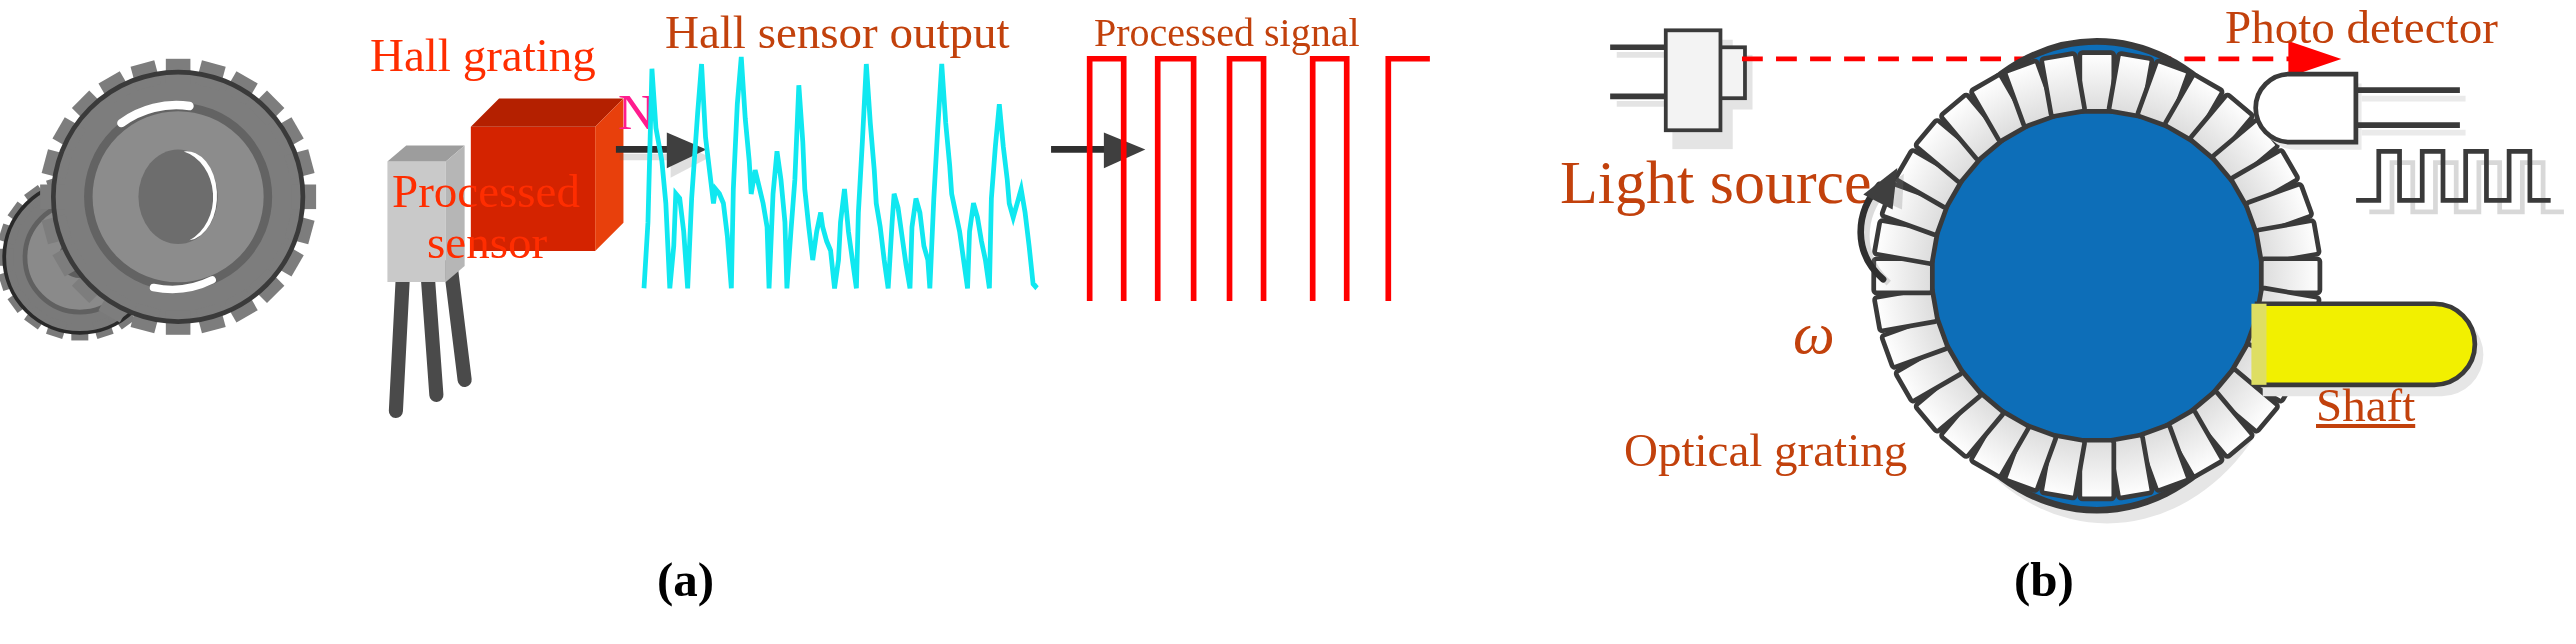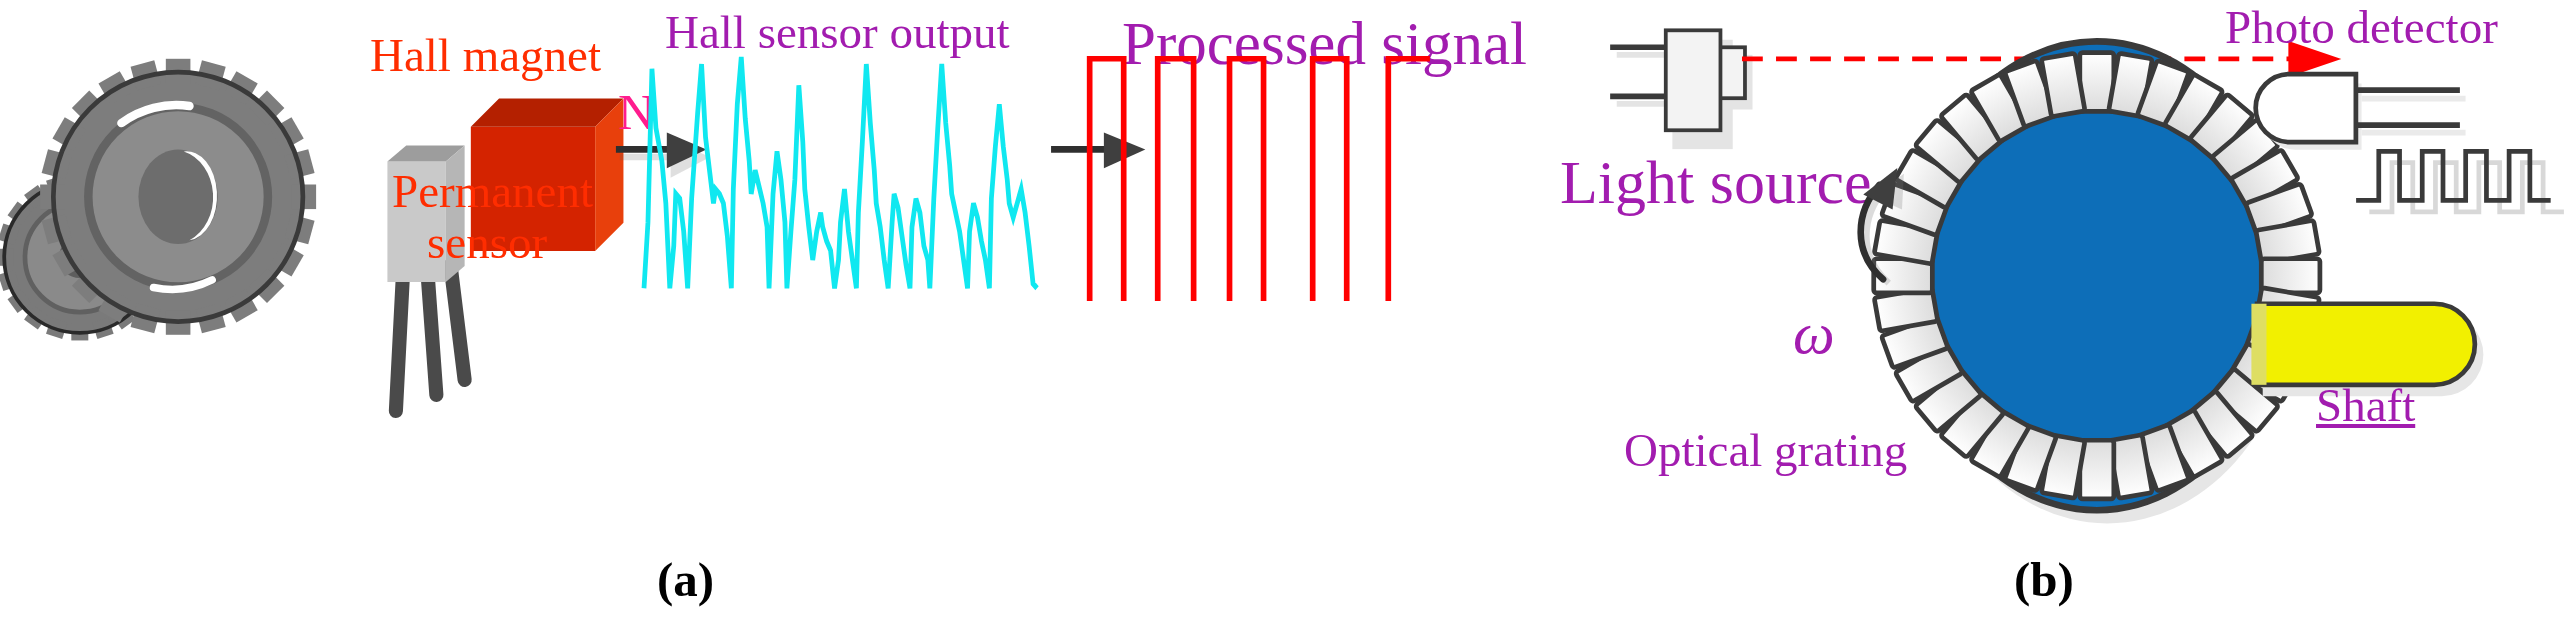--- a/index.html
+++ b/index.html
@@ -7,21 +7,21 @@
        font-family:"Liberation Serif","DejaVu Serif",serif;}
 
   .panel{position:absolute;top:0;height:644px;}
   #panel-a{left:0;width:1530px;}
   #panel-b{left:1530px;width:1046px;}
 
   .lbl{position:absolute;white-space:nowrap;line-height:1;}
 
   
   .t-red{color:#FF2D00;font-weight:400;}
-  .t-blk{color:#a21caf;text-align:right;}
+  .t-blk{color:#c2410c;text-align:right;}
   .t-mag{color:#FF1C8E;}
   .panel-tag{font-weight:700;font-size:49px;color:#000;}
 
   
   #gear-wrap{position:absolute;left:5.7px;top:38px;width:331px;height:293px;}
 
   
   svg{display:block;overflow:visible;}
   .svgabs{position:absolute;}
 </style>
@@ -101,21 +101,21 @@
 
         <path d="M -60 -78 A 98 98 0 0 1 12 -96" fill="none" stroke="#ffffff" stroke-width="9" stroke-linecap="round"></path>
         <path d="M 36 88 A 96 96 0 0 1 -26 96" fill="none" stroke="#ffffff" stroke-width="8" stroke-linecap="round"></path>
 
         <ellipse rx="42" ry="50" fill="#6d6d6d"></ellipse>
         <path d="M 6 -48 A 42 50 0 0 1 12 46 A 30 44 0 0 0 6 -48 Z" fill="#ffffff"></path>
       </g>
     </svg>
   </div>
 
-  <div class="lbl t-red" style="left:370px;top:32px;font-size:47px;">Hall magnet</div>
+  <div class="lbl t-red" style="left:370px;top:32px;font-size:47px;">Hall grating</div>
 
   <div class="svgabs" style="left:378px;top:142px;">
     <svg width="113" height="312" viewBox="0 0 120 330">
 
       <g stroke="#4a4a4a" stroke-width="15" stroke-linecap="round" fill="none">
         <line x1="27" y1="130" x2="19" y2="285"></line>
         <line x1="52" y1="130" x2="62" y2="268"></line>
         <line x1="77" y1="130" x2="92" y2="252"></line>
       </g>
 
@@ -130,21 +130,21 @@
   <div class="svgabs" style="left:463px;top:89px;">
     <svg width="189" height="179" viewBox="0 0 200 190">
       <polygon points="8,40 140,40 140,172 8,172" fill="#D42300"></polygon>
       <polygon points="8,40 38,10 170,10 140,40" fill="#B42000"></polygon>
       <polygon points="140,40 170,10 170,142 140,172" fill="#E8400C"></polygon>
     </svg>
   </div>
 
   <div class="lbl t-mag" style="left:618px;top:87px;font-size:51px;">N</div>
 
-  <div class="lbl t-red" style="left:392px;top:168px;font-size:47px;">Permanent</div>
+  <div class="lbl t-red" style="left:392px;top:168px;font-size:47px;">Processed</div>
   <div class="lbl t-red" style="left:427px;top:219px;font-size:47px;">sensor</div>
 
   <div class="svgabs" style="left:612px;top:123px;">
     <svg width="104" height="66" viewBox="0 0 110 70">
       <g opacity="0.18">
         <line x1="8" y1="36" x2="70" y2="36" stroke="#555" stroke-width="7"></line>
         <polygon points="62,18 104,36 62,58" fill="#555"></polygon>
       </g>
       <line x1="4" y1="28" x2="66" y2="28" stroke="#2f2f2f" stroke-width="7"></line>
       <polygon points="58,10 100,28 58,48" fill="#3f3f3f"></polygon>
@@ -159,21 +159,21 @@
     </svg>
   </div>
 
   <div class="svgabs" style="left:1047px;top:123px;">
     <svg width="109" height="66" viewBox="0 0 115 70">
       <line x1="4" y1="28" x2="68" y2="28" stroke="#2f2f2f" stroke-width="7"></line>
       <polygon points="60,10 104,28 60,48" fill="#3f3f3f"></polygon>
     </svg>
   </div>
 
-  <div class="lbl t-blk" style="left:1094px;top:13.2px;font-size:61px;margin-left:28px;">Processed signal</div>
+  <div class="lbl t-blk" style="left:1094px;top:13.2px;font-size:40px;">Processed signal</div>
 
   <div class="svgabs" style="left:1084px;top:55px;">
     <svg width="378" height="246" viewBox="0 0 200 130" preserveAspectRatio="none">
       <polyline fill="none" stroke="#FF0000" stroke-width="3" stroke-linejoin="miter" stroke-linecap="butt" points="3,130 3,2 21,2 21,130"></polyline>
       <polyline fill="none" stroke="#FF0000" stroke-width="3" points="39,130 39,2 58,2 58,130"></polyline>
       <polyline fill="none" stroke="#FF0000" stroke-width="3" points="77,130 77,2 95,2 95,130"></polyline>
       <polyline fill="none" stroke="#FF0000" stroke-width="3" points="121,130 121,2 139,2 139,130"></polyline>
       <polyline fill="none" stroke="#FF0000" stroke-width="3" points="161,130 161,2 183,2"></polyline>
     </svg>
   </div>

